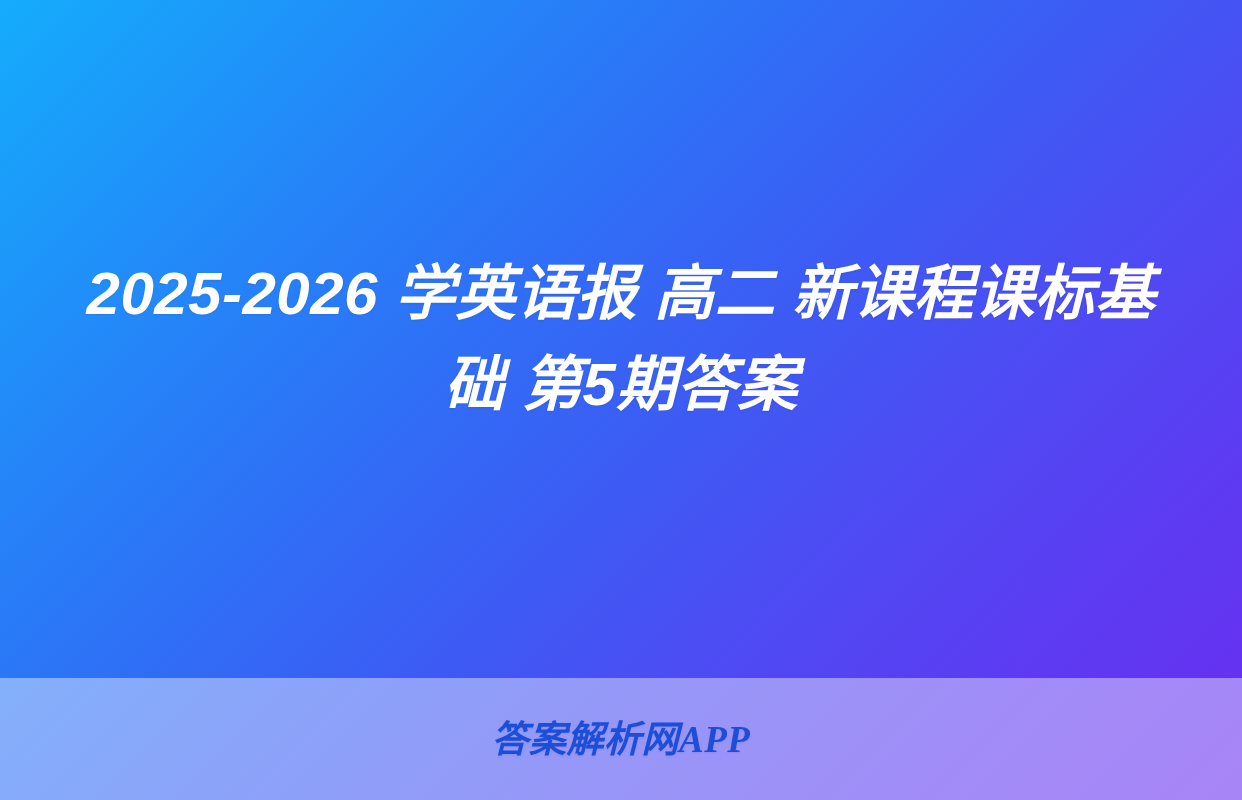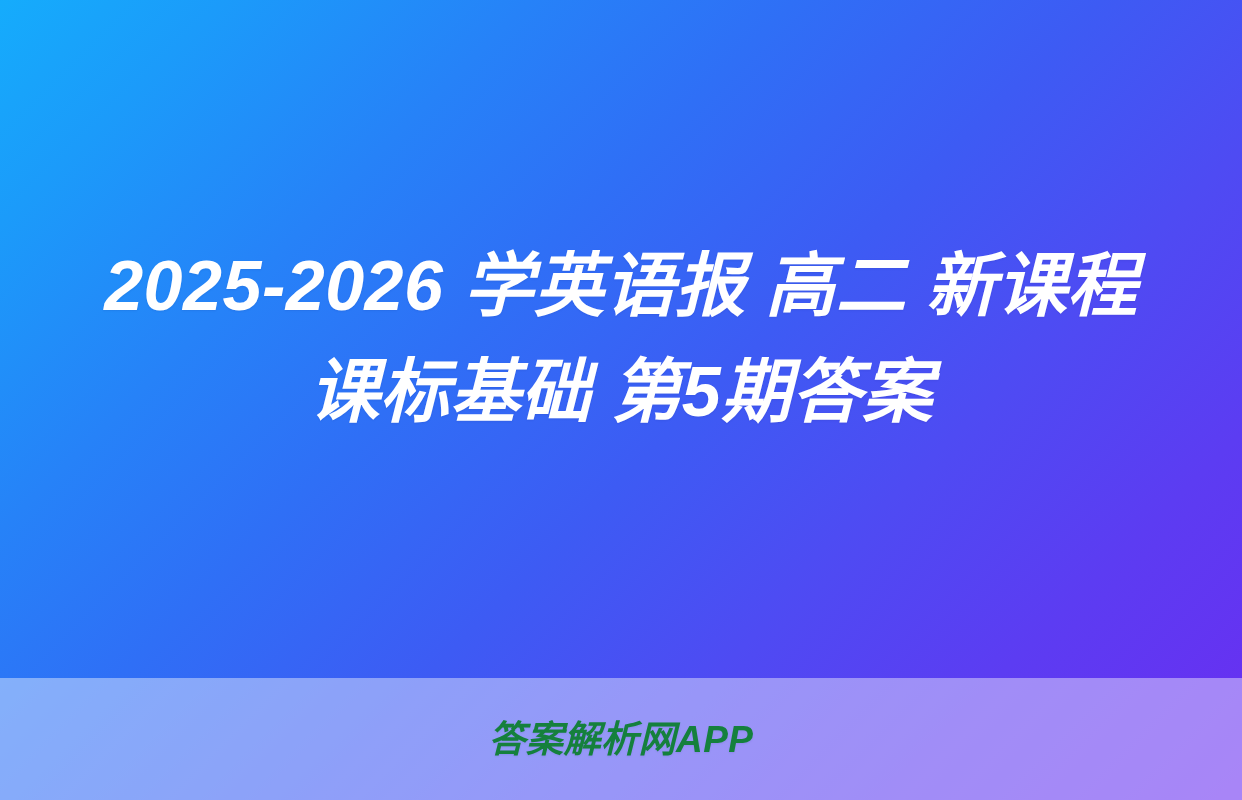--- a/index.html
+++ b/index.html
@@ -50,21 +50,21 @@
     padding: 0 66px;
     box-sizing: border-box;
   }
 
   .poster-title {
     margin: 8px;
     width: 100%;
     text-align: center;
     color: #ffffff;
     font-family: "Liberation Sans", "DejaVu Sans", sans-serif;
-    font-size: 70px;
+    font-size: 60px;
     line-height: 1.52;
     font-weight: 700;
     font-style: italic;
     letter-spacing: 0.5px;
     word-break: break-all;
     text-shadow: 0 1px 2px rgba(20, 40, 120, 0.10);
   }
 
   
   .watermark-bar {
@@ -73,22 +73,22 @@
     right: 0;
     top: 678px;
     height: 122px;
     background: rgba(255, 255, 255, 0.42);
     display: flex;
     align-items: center;
     justify-content: center;
   }
 
   .watermark-text {
-    color: #15803d;
-    font-family: Liberation Sans, sans-serif;
+    color: #1d4ed8;
+    font-family: Liberation Serif, serif;
     font-size: 37px;
     font-weight: 700;
     font-style: italic;
     letter-spacing: 0.5px;
     line-height: 1;
     white-space: nowrap;
     text-shadow: 0 1px 2px rgba(60, 60, 150, 0.12);
   }
 </style>
 </head>

